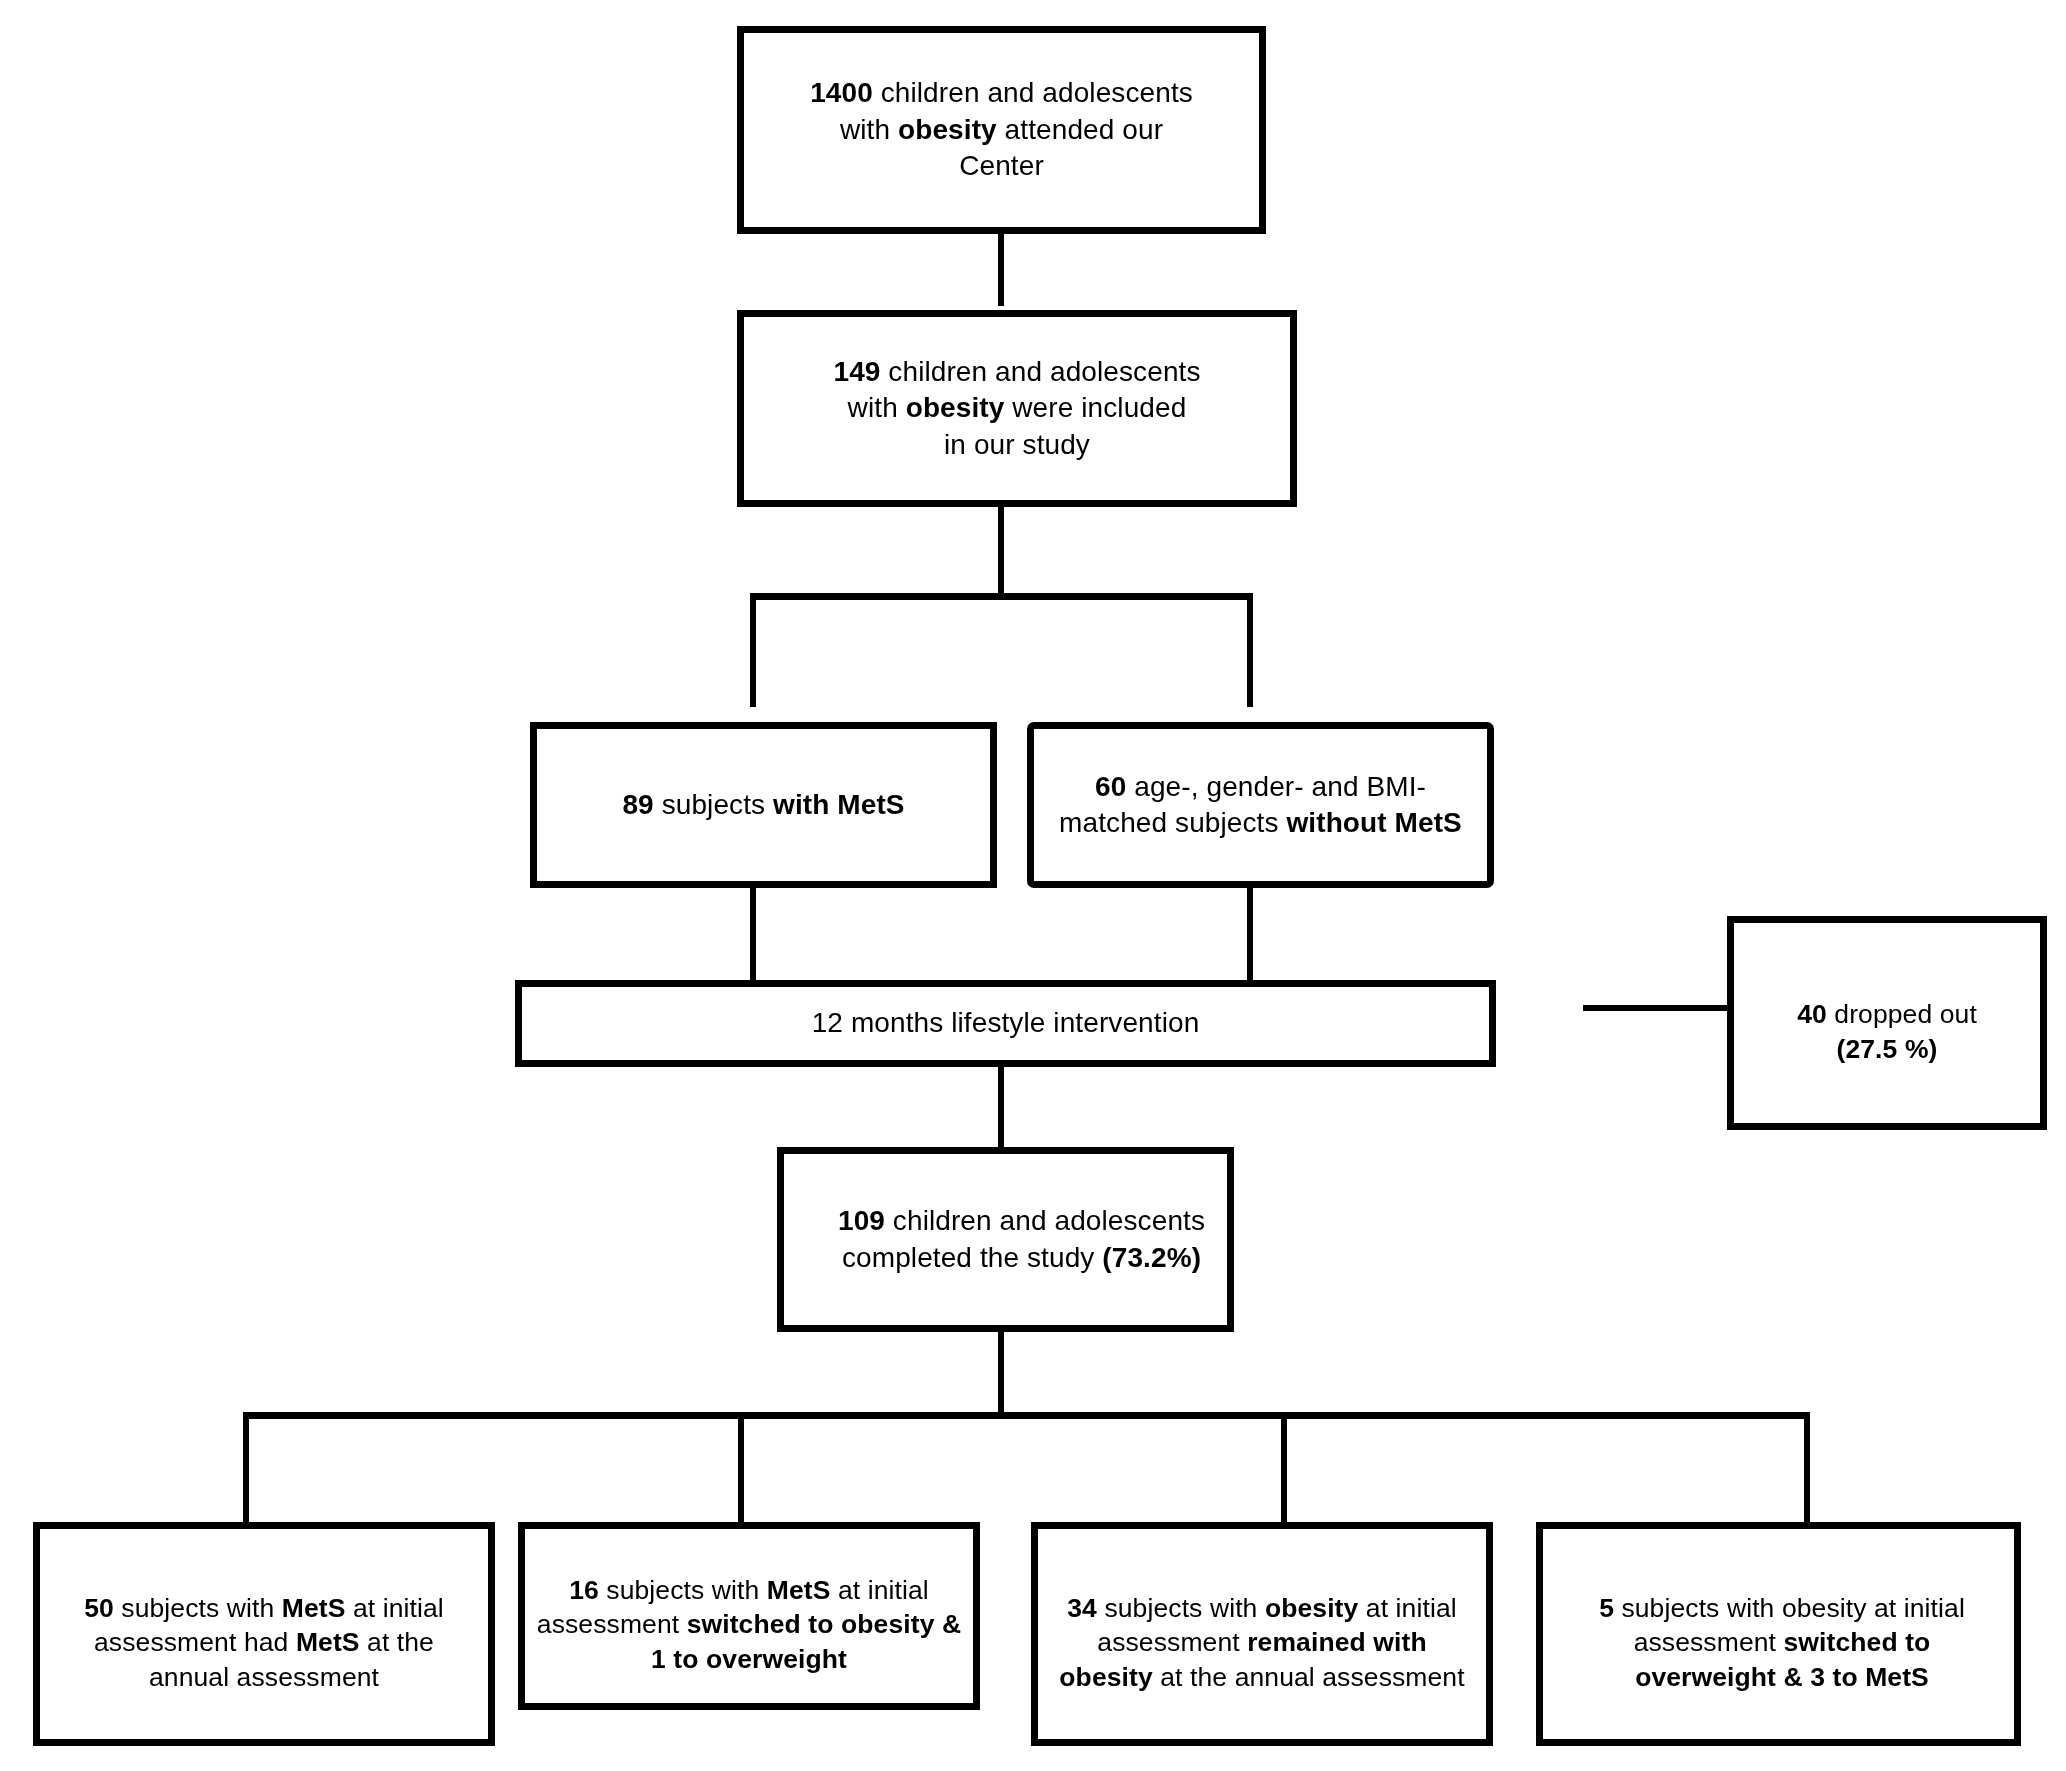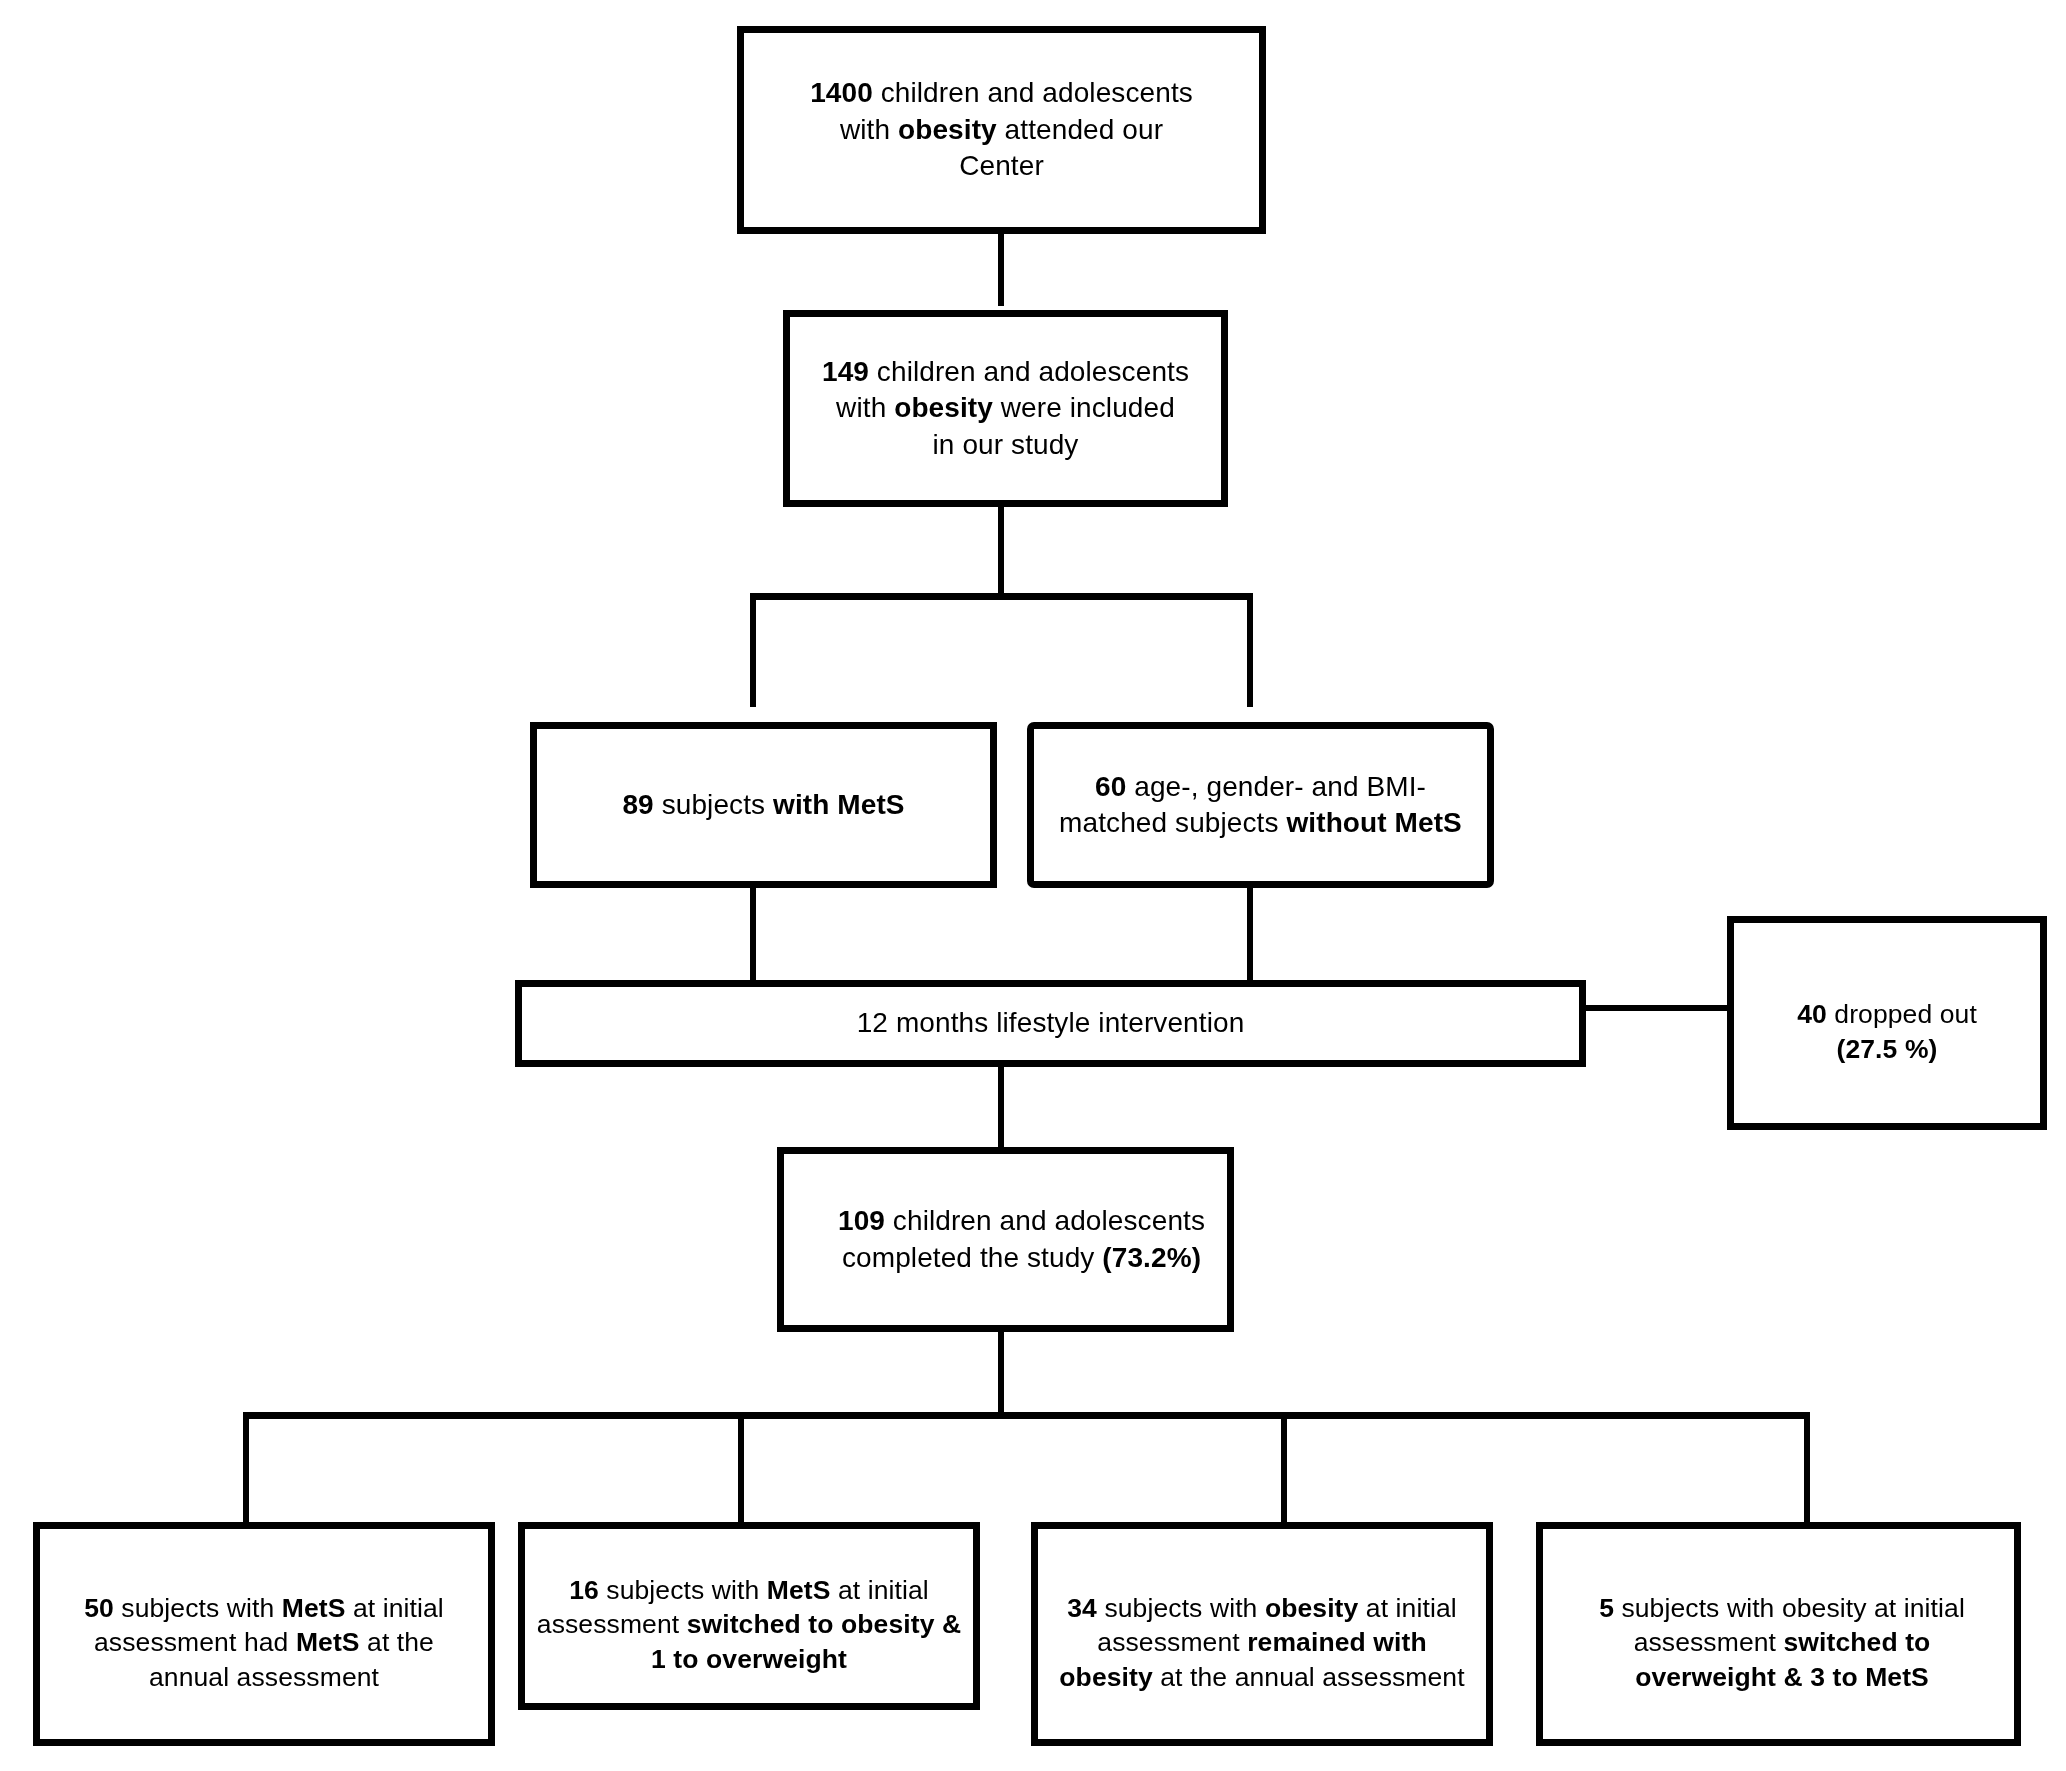--- a/index.html
+++ b/index.html
@@ -91,41 +91,41 @@
   <div class="vline" style="left:1804px; top:1412px; height:114px;"></div>
 
   <div class="node" style="left:737px; top:26px; width:529px; height:208px;">
     <span class="txt">
       <b>1400</b><span> children and adolescents</span><br>
       <span>with </span><b>obesity</b><span> attended our</span><br>
       <span>Center</span>
     </span>
   </div>
 
-  <div class="node" style="left:737px; top:310px; width:445px; height:197px;margin-left:46px;">
+  <div class="node" style="left:737px; top:310px; width:560px; height:197px;">
     <span class="txt">
       <b>149</b><span> children and adolescents</span><br>
       <span>with </span><b>obesity</b><span> were included</span><br>
       <span>in our study</span>
     </span>
   </div>
 
   <div class="node" style="left:530px; top:722px; width:467px; height:166px;">
     <span class="txt">
       <b>89</b><span> subjects </span><b>with MetS</b>
     </span>
   </div>
 
   <div class="node" style="left:1027px; top:722px; width:467px; height:166px;border-radius:7px;">
     <span class="txt">
       <b>60</b><span> age-, gender- and BMI-matched subjects </span><b>without MetS</b>
     </span>
   </div>
 
-  <div class="node wide" style="left:515px; top:980px; width:1071px; height:87px;">
+  <div class="node wide" style="left:515px; top:980px; width:981px; height:87px;">
     <span class="txt">12 months lifestyle intervention</span>
   </div>
 
   <div class="node small" style="left:1727px; top:916px; width:320px; height:214px;">
     <span class="txt">
       <b>40</b><span> dropped out</span><br>
       <b>(27.5 %)</b>
     </span>
   </div>
 

